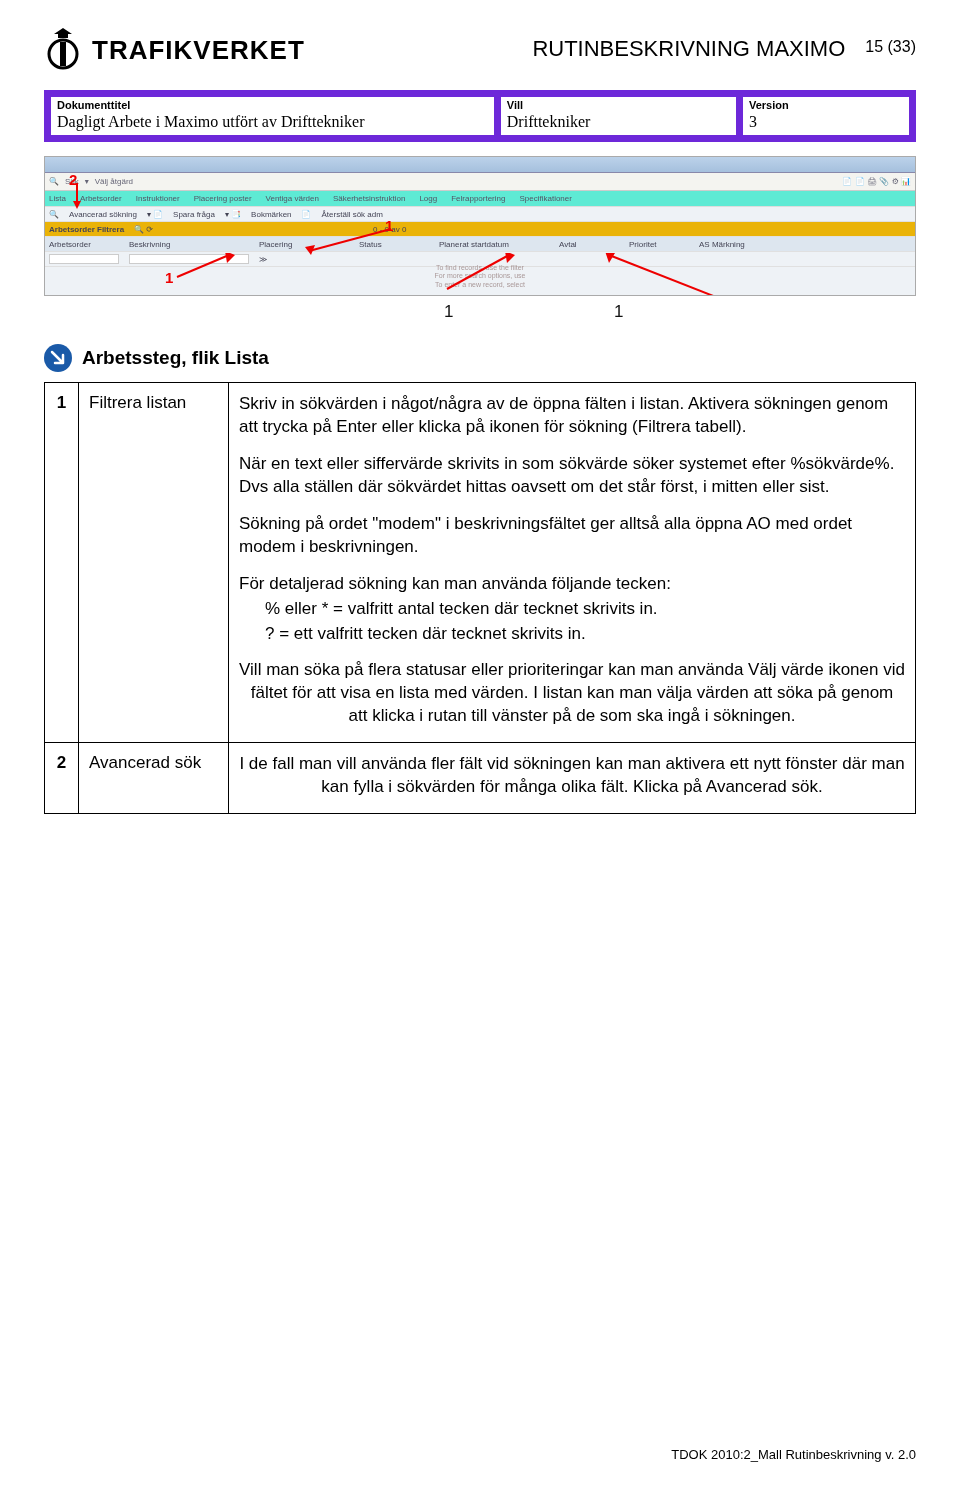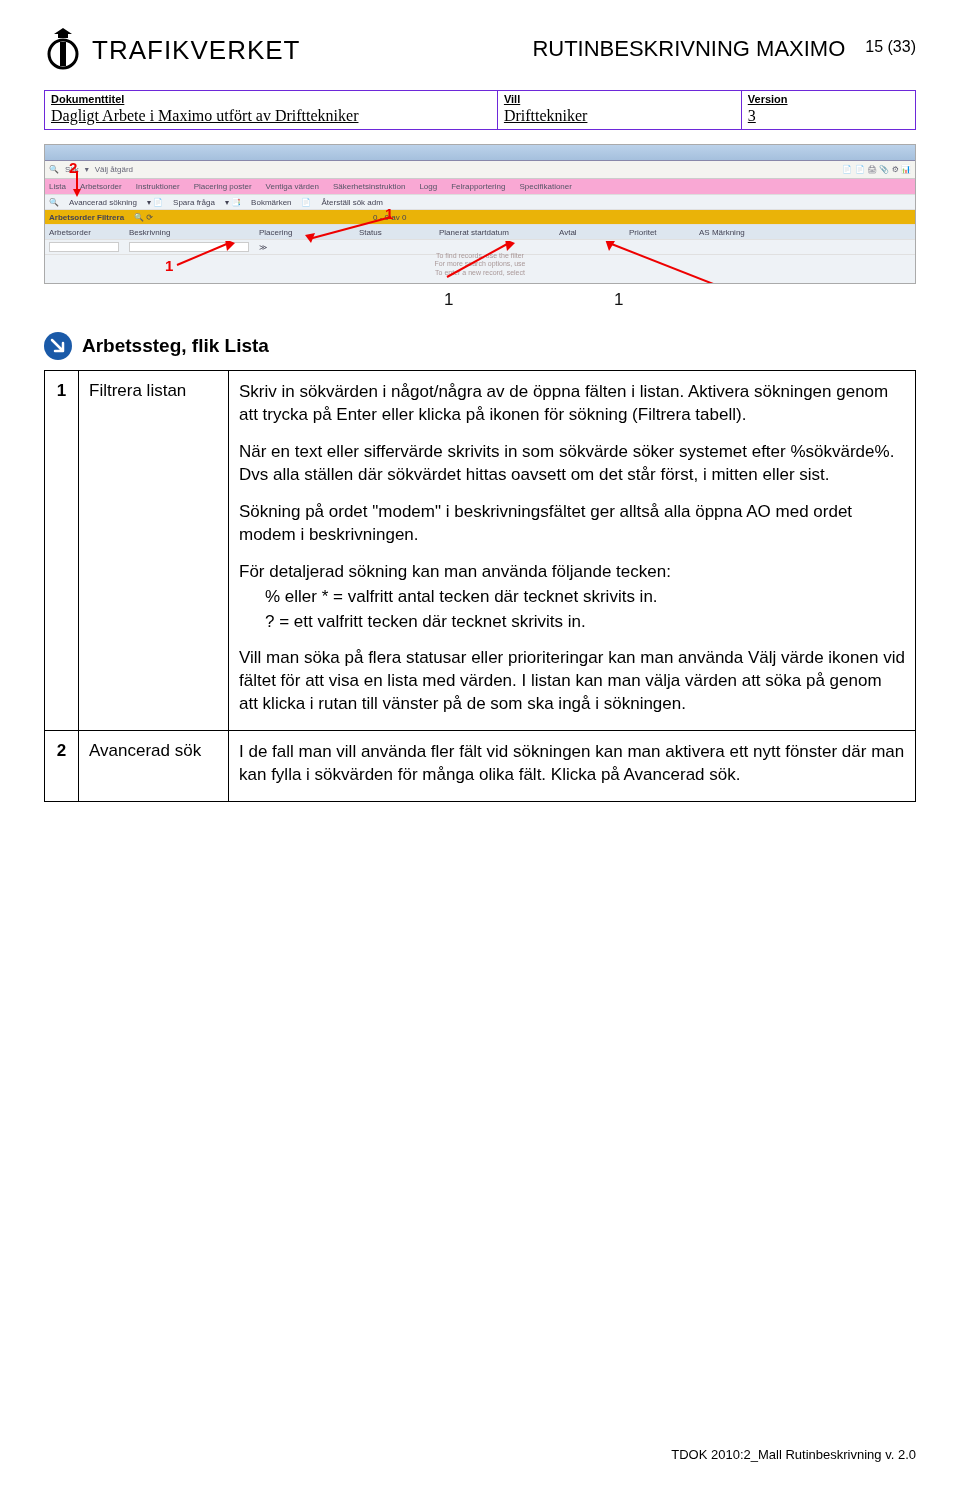--- a/index.html
+++ b/index.html
@@ -22,21 +22,21 @@
     margin-bottom: 12px;
   }
   .logo-block {
     display: flex;
     align-items: center;
     gap: 10px;
   }
   .logo-mark svg { display: block; }
   .logo-text {
     font-size: 26px;
-    font-weight: 400;
+    font-weight: 700;
     letter-spacing: 1px;
   }
   .doc-title {
     font-size: 22px;
     font-weight: 400;
     text-align: right;
     flex: 1;
     padding-top: 8px;
     padding-right: 20px;
   }
@@ -45,24 +45,23 @@
     padding-top: 10px;
     white-space: nowrap;
   }
   .meta-table {
     border-collapse: collapse;
     width: 100%;
     margin-top: 18px;
     font-size: 14px;
   }
   .meta-table td {
-    border: 1px solid #6d28d9;
+    border: 7px solid #6d28d9;
     padding: 2px 6px 4px 6px;
     vertical-align: top;
-    text-decoration: underline;
   }
   .meta-head {
     font-size: 11px;
     font-weight: bold;
     display: block;
     margin-bottom: 2px;
   }
   .meta-val { font-size: 16px; font-family: "Times New Roman", serif; }
   .screenshot-box {
     margin-top: 14px;
@@ -84,21 +83,21 @@
     background: #f4f4f0;
     border-bottom: 1px solid #ccc;
     display: flex;
     align-items: center;
     padding: 0 4px;
     gap: 6px;
     font-size: 8px;
   }
   .ss-toolbar2 {
     height: 16px;
-    background: #f9a8d4;
+    background: #5eead4;
     border-bottom: 1px solid #ddd;
     display: flex;
     align-items: center;
     padding: 0 4px;
     gap: 14px;
     font-size: 8px;
     color: #556;
   }
   .ss-row {
     height: 15px;
@@ -169,21 +168,21 @@
   }
   .content-table td.numcell {
     width: 34px;
     text-align: center;
     font-weight: bold;
   }
   .content-table td.labelcell {
     width: 150px;
   }
   .content-table p { margin: 0 0 14px 0; line-height: 1.35; }
-  .content-table p:last-child { margin-bottom: 0; }
+  .content-table p:last-child { margin-bottom: 0; text-align: center; }
   .indent { padding-left: 26px; }
   .footer {
     position: absolute;
     bottom: 32px;
     right: 44px;
     font-size: 13px;
   }
 </style>
 </head>
 <body>

